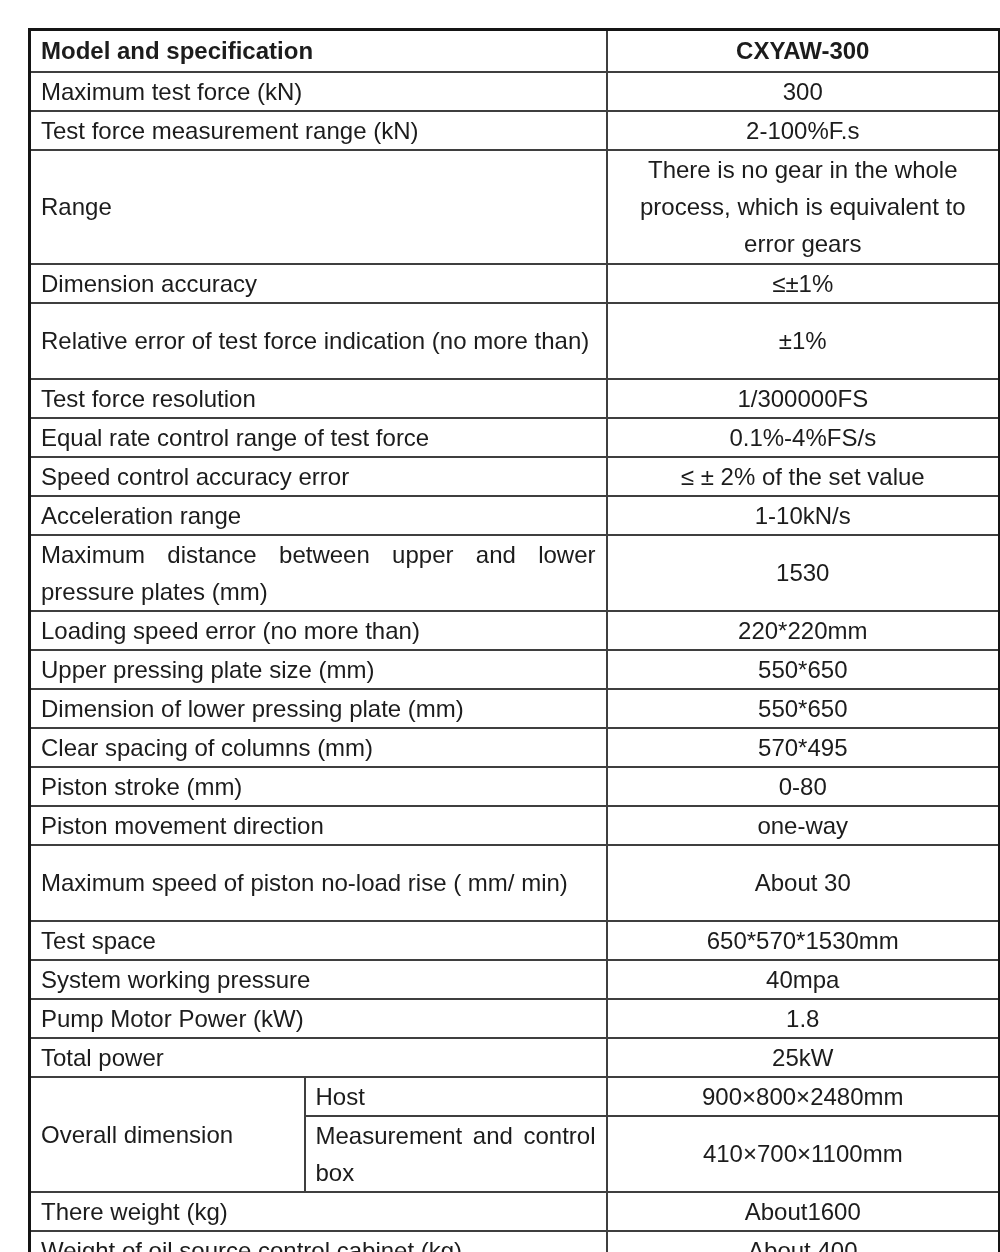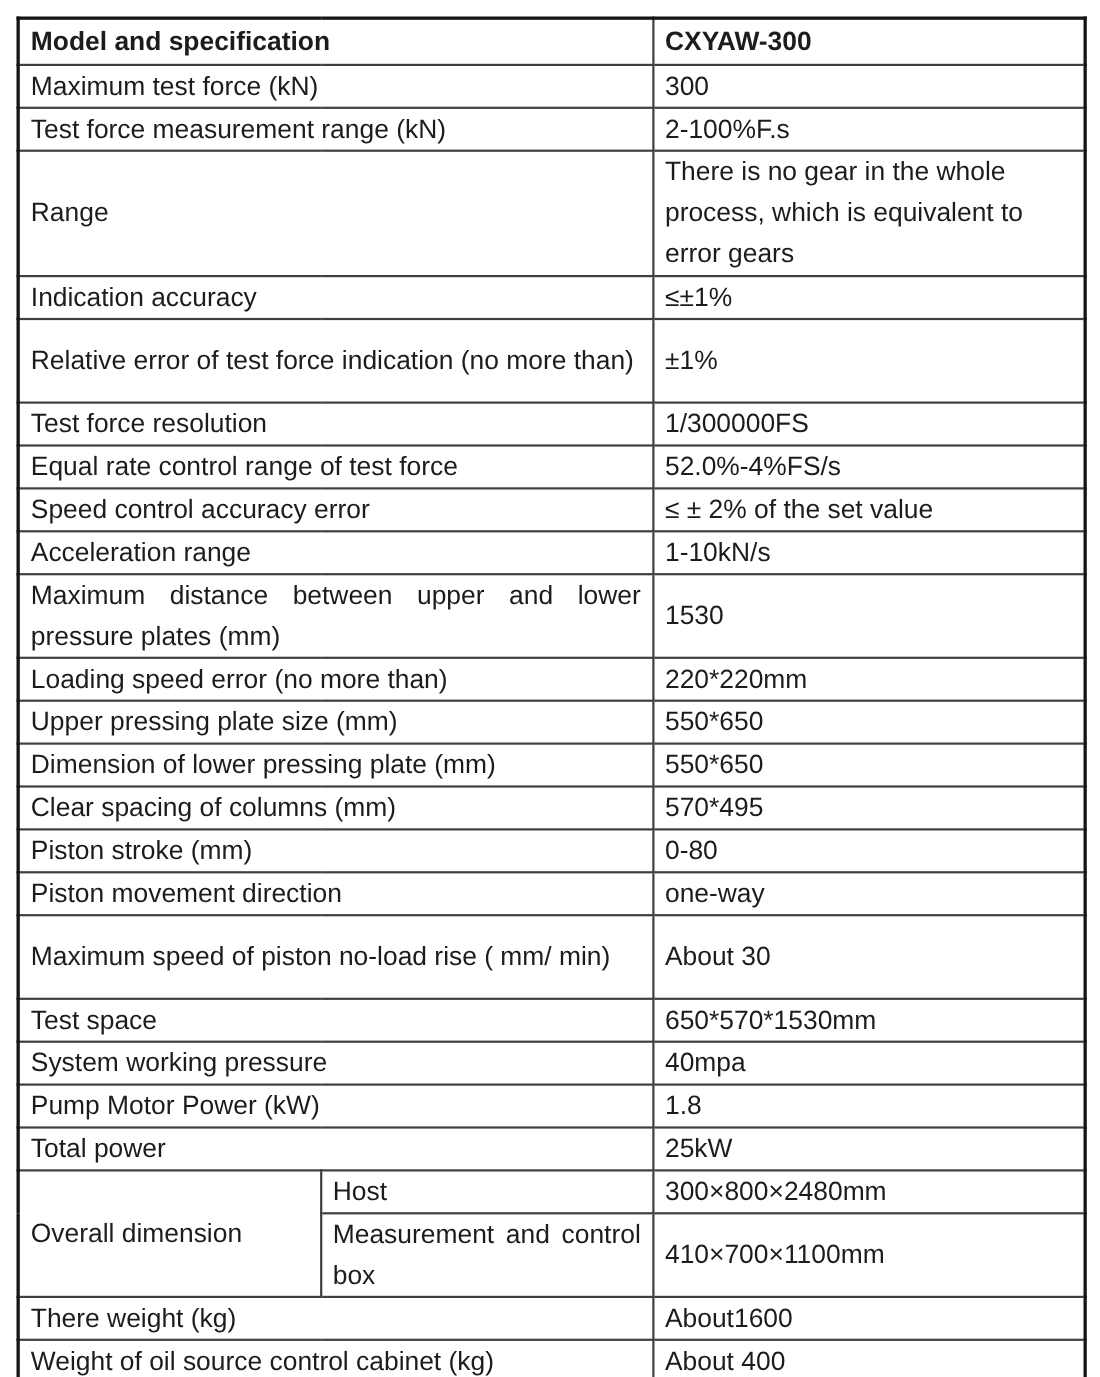--- a/index.html
+++ b/index.html
@@ -4,21 +4,21 @@
 <style>
   html, body {
     margin: 0;
     padding: 0;
     background: #ffffff;
   }
   .page {
     width: 1000px;
     height: 1252px;
     box-sizing: border-box;
-    padding: 15px;
+    padding: 28px;
     background: #ffffff;
     font-family: "Liberation Sans", sans-serif;
     color: #1c1c1c;
   }
   table.spec {
     border-collapse: collapse;
     table-layout: fixed;
     width: 970px;
     border: 3px solid #151515;
   }
@@ -27,21 +27,21 @@
     font-size: 24px;
     font-weight: 400;
     line-height: 37px;
     padding: 0 10px;
     vertical-align: middle;
     overflow: hidden;
     color: #1c1c1c;
   }
   .spec th { font-weight: 700; }
   .lbl { text-align: left; }
-  .val { text-align: left; padding: 0 14px; margin-top: 32px; }
+  .val { text-align: center; padding: 0 14px; margin-top: 32px; }
   .justify { text-align: justify; text-justify: inter-word; }
   .vtop { vertical-align: top; }
   .pr-wide { padding-right: 60px; }
   .pr-mid { padding-right: 34px; margin-left: 34px; }
   tr.hh { height: 42px; }
   tr.h1 { height: 38px; }
   tr.h2 { height: 76px; }
   tr.h3 { height: 114px; }
 </style>
 </head>
@@ -70,37 +70,37 @@
       <td class="lbl" colspan="2">Test force measurement range (kN)</td>
       <td class="val">2-100%F.s</td>
     </tr>
 
     <tr class="h3">
       <td class="lbl" colspan="2">Range</td>
       <td class="val">There is no gear in the whole process, which is equivalent to error gears</td>
     </tr>
 
     <tr class="h1">
-      <td class="lbl" colspan="2">Indication accuracy</td>
+      <td class="lbl" colspan="2">Dimension accuracy</td>
       <td class="val">≤±1%</td>
     </tr>
 
     <tr class="h2">
       <td class="lbl justify" colspan="2">Relative error of test force indication (no more than)</td>
       <td class="val vtop">±1%</td>
     </tr>
 
     <tr class="h1">
       <td class="lbl" colspan="2">Test force resolution</td>
       <td class="val">1/300000FS</td>
     </tr>
 
     <tr class="h1">
       <td class="lbl" colspan="2">Equal rate control range of test force</td>
-      <td class="val">52.0%-4%FS/s</td>
+      <td class="val">0.1%-4%FS/s</td>
     </tr>
 
     <tr class="h1">
       <td class="lbl" colspan="2">Speed control accuracy error</td>
       <td class="val">≤ ± 2% of the set value</td>
     </tr>
 
     <tr class="h1">
       <td class="lbl" colspan="2">Acceleration range</td>
       <td class="val">1-10kN/s</td>
@@ -162,21 +162,21 @@
     </tr>
 
     <tr class="h1">
       <td class="lbl" colspan="2">Total power</td>
       <td class="val">25kW</td>
     </tr>
 
     <tr class="h1">
       <td class="lbl" rowspan="2">Overall dimension</td>
       <td class="lbl">Host</td>
-      <td class="val">300×800×2480mm</td>
+      <td class="val">900×800×2480mm</td>
     </tr>
 
     <tr class="h2">
       <td class="lbl justify pr-mid">Measurement and control box</td>
       <td class="val vtop">410×700×1100mm</td>
     </tr>
 
     <tr class="h1">
       <td class="lbl" colspan="2">There weight (kg)</td>
       <td class="val">About1600</td>

